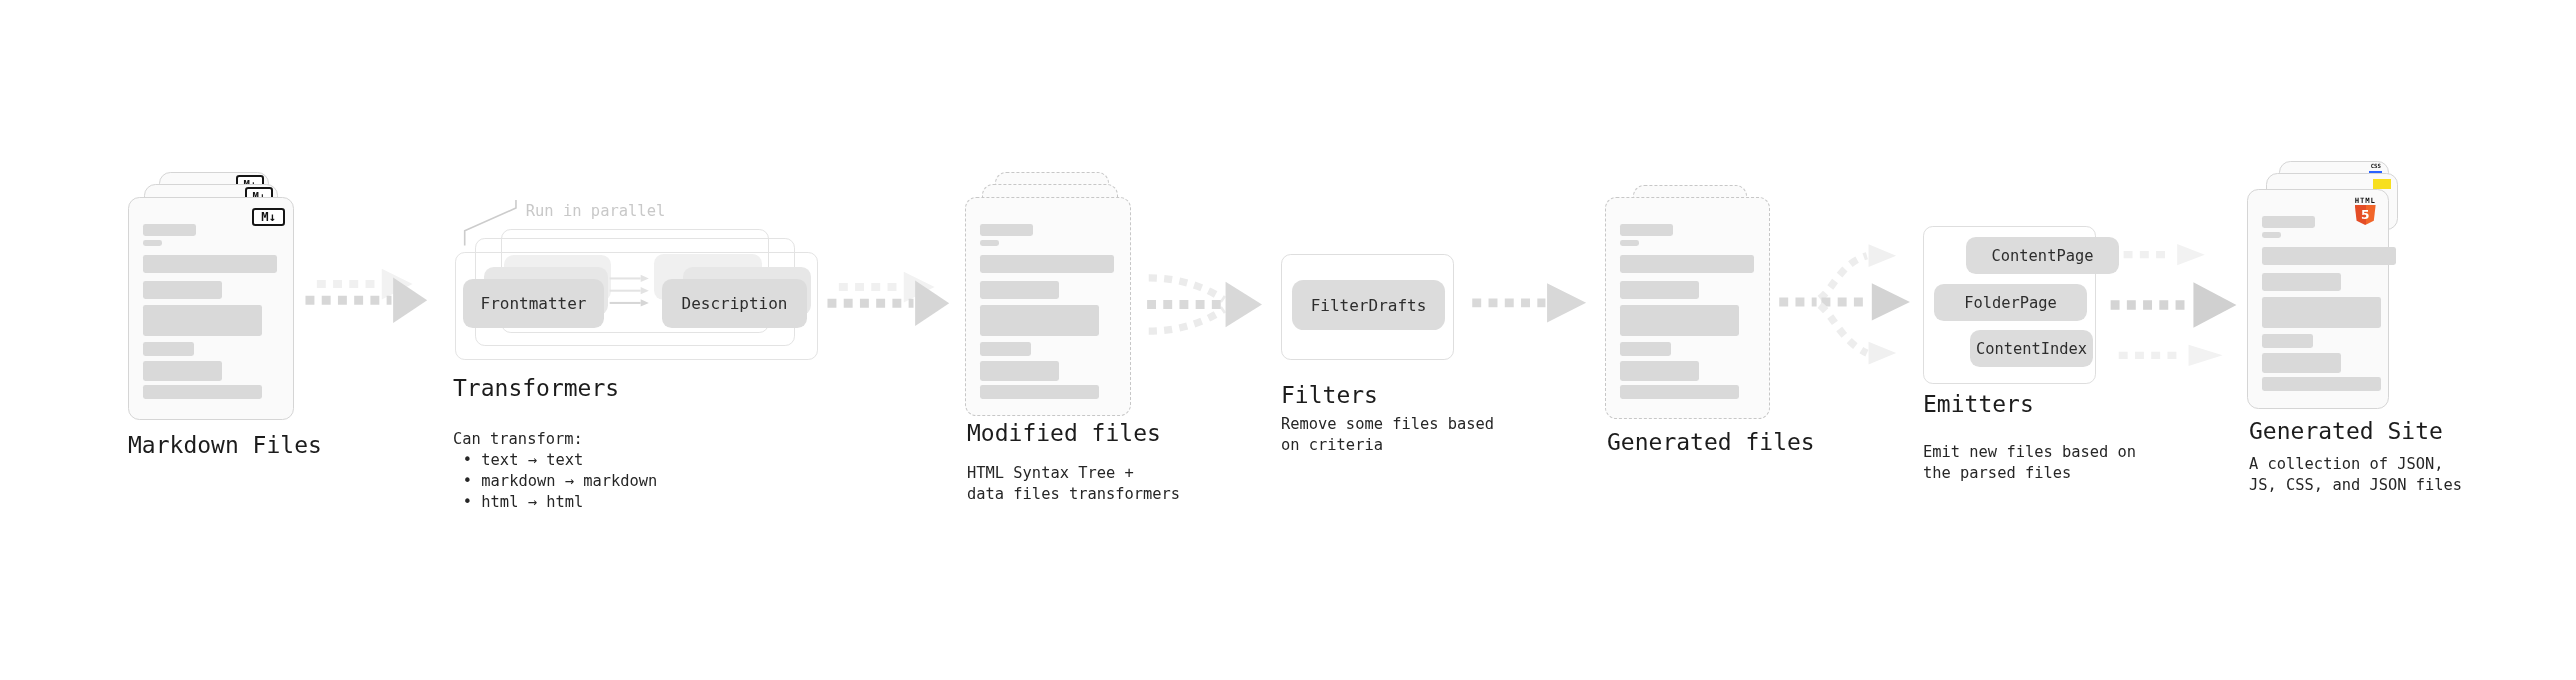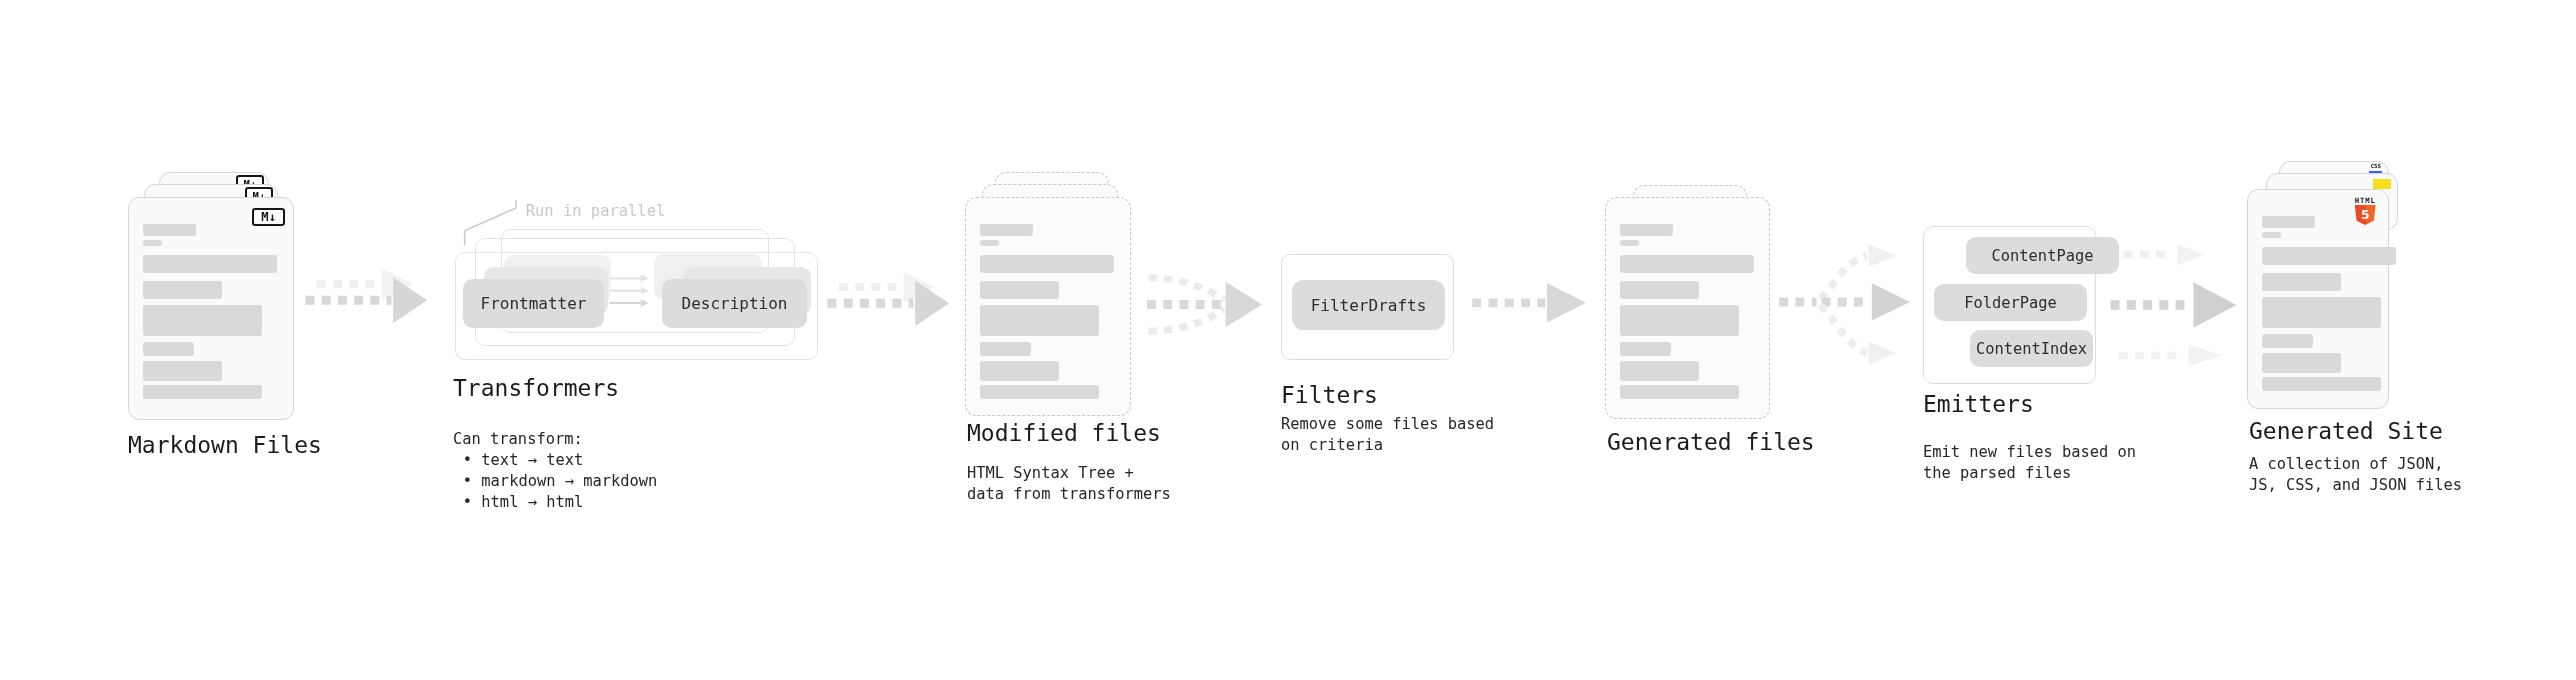--- a/index.html
+++ b/index.html
@@ -145,21 +145,21 @@
       <div class="bar b3"></div>
       <div class="bar b4"></div>
       <div class="bar b5"></div>
       <div class="bar b6"></div>
       <div class="bar b7"></div>
       <div class="bar b8"></div>
     </div>
     <div class="node-label" style="left:967px;top:420px;">Modified files</div>
     <div class="node-caption" style="left:967px;top:463px;">
       <div>HTML Syntax Tree +</div>
-      <div>data from transformers</div>
+      <div>data files transformers</div>
     </div>
   </div>
 
   <svg class="arrow-svg" style="left:1142px;top:260px;" width="134" height="89" viewBox="0 0 165 110">
     <path d="M 8,22 C 50,22 82,36 101,49" fill="none" stroke="#ebebeb" stroke-width="9" stroke-dasharray="10 9"></path>
     <path d="M 8,88 C 50,88 82,74 101,61" fill="none" stroke="#ebebeb" stroke-width="9" stroke-dasharray="10 9"></path>
     <line x1="6" y1="55" x2="98" y2="55" stroke="#d9d9d9" stroke-width="11" stroke-dasharray="11 9"></line>
     <polygon points="103,27 103,83 148,55" fill="#d8d8d8"></polygon>
   </svg>
 

